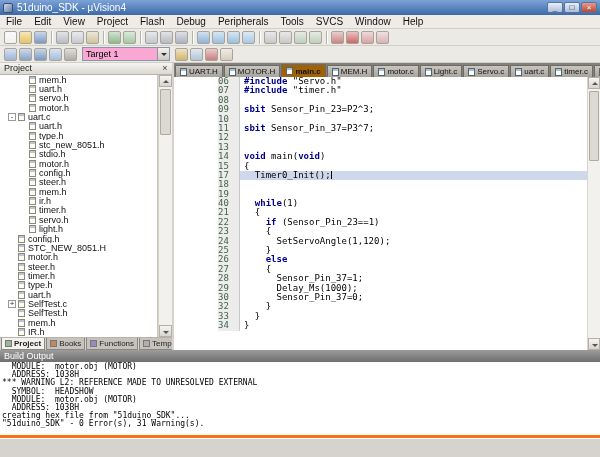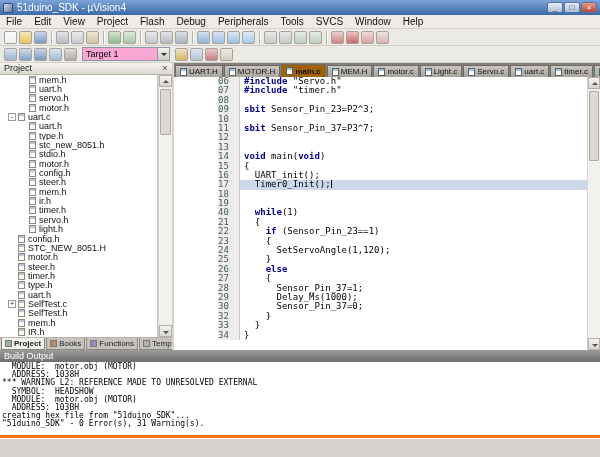--- a/index.html
+++ b/index.html
@@ -491,23 +491,20 @@
       </div>
 
       <div class="code-line">
         <span class="ln">14</span><span class="ct"><b class="kw">void</b> main(<b class="kw">void</b>)</span>
       </div>
 
       <div class="code-line">
         <span class="ln">15</span><span class="ct">{</span>
       </div>
 
-      <div class="code-line">
-        <span class="ln">16</span><span class="ct">  UART_init();</span>
-      </div>
 
       <div class="code-line current">
         <span class="ln">17</span><span class="ct">  Timer0_Init();<span class="caret"></span></span>
       </div>
 
       <div class="code-line">
         <span class="ln">18</span><span class="ct"></span>
       </div>
 
       <div class="code-line">

